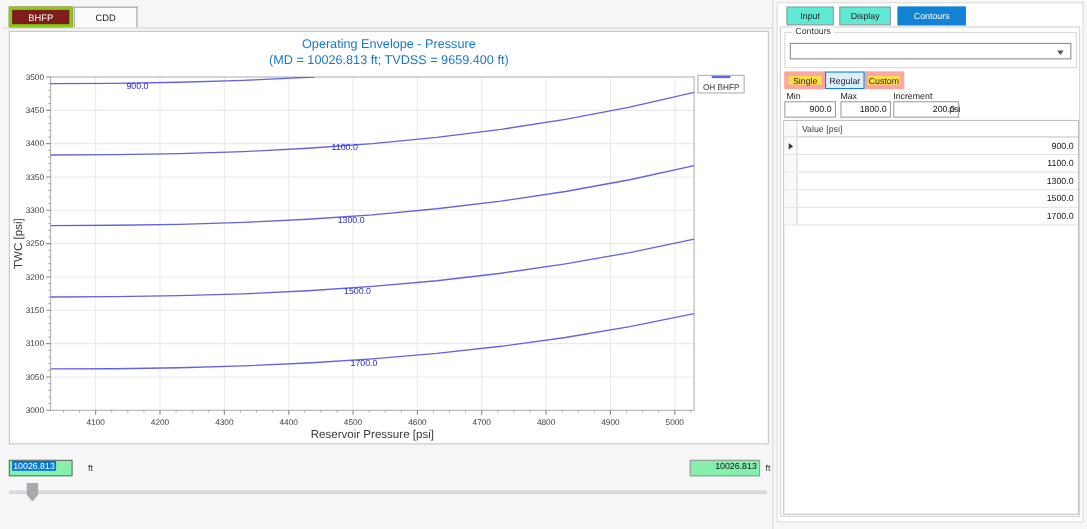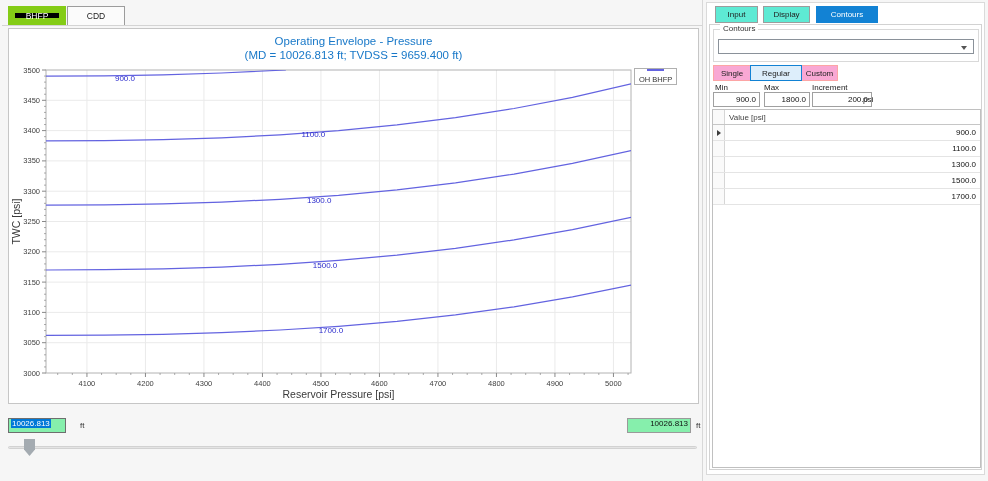--- a/index.html
+++ b/index.html
@@ -2,21 +2,21 @@
 <html><head>
 <meta charset="utf-8">
 <style>
   * { margin:0; padding:0; box-sizing:border-box; }
   html,body { width:988px; height:481px; }
   body { font-family:"Liberation Sans", sans-serif; background:#f6f6f6; position:relative; overflow:hidden; }
   .abs { position:absolute; }
 
   
   .ltab { height:19px; font-size:8.5px; display:flex; align-items:center; justify-content:center; cursor:default; }
-  .ltab.sel { background:#000000; color:#fff; border:7px solid #84cc16; }
+  .ltab.sel { background:#7f1d1d; color:#fff; border:3px solid #84cc16; }
   .ltab.unsel { background:#fbfbfb; color:#222; border:1px solid #9c9c9c; border-bottom:none; }
   .tabstrip-line { height:1px; background:#d4d4d4; }
 
   
   .chart-panel { left:8px; top:28px; width:691px; height:376px; background:#fff; border:1px solid #c6c6c6; }
   .chart-title { width:100%; text-align:center; color:#1878c8; font-size:11.5px; line-height:14px; }
   .legend-box { border:1px solid #b0b0b0; background:#fff; display:flex; align-items:center; padding:0 4px; gap:4px; height:17px;flex-direction:column; }
   .legend-line { width:17px; height:2px; }
   .legend-text { font-size:7.5px; color:#333; }
 
@@ -31,21 +31,21 @@
   
   .right-panel { left:706px; top:2px; width:279px; height:473px; background:#fff; border:1px solid #dadada; }
   .rtab { height:17px; font-size:8px; display:flex; align-items:center; justify-content:center; cursor:default; }
   .rtab.sel { background:#1282d4; color:#fff; border:1px solid #1282d4; }
   .rtab.unsel { background:#5eead4; color:#222; border:1px solid #9c9c9c; }
   .tabpage { left:2px; top:21px; width:273px; height:446px; border:1px solid #d2d2d2; background:#fff; }
   .groupbox { left:3px; top:4px; width:266px; height:33px; border:1px solid #d9d9d9; }
   .groupbox-label { position:absolute; top:-6px; left:6px; background:#fff; padding:0 3px; font-size:8px; color:#333; }
   .combo { position:absolute; left:4px; top:9px; right:4px; height:15px; border:1px solid #8a9199; background:#fff; }
   .combo-chevron { position:absolute; right:6px; top:6px; width:0; height:0; border-left:3.5px solid transparent; border-right:3.5px solid transparent; border-top:4px solid #555; }
-  .modebtn { height:16px; font-size:8px; display:flex; align-items:center; justify-content:center; background:#f9a8d4; border:1px solid #fca5a5; color:#222; margin-right:-1px; }
+  .modebtn { height:16px; font-size:8px; display:flex; align-items:center; justify-content:center; background:#fde047; border:4px solid #fca5a5; color:#222; margin-right:-1px; }
   .modebtn.sel { border:1px solid #1282d4; background:#ddeefb; position:relative; z-index:2; }
   .flabel { font-size:8px; color:#222; }
   .field { height:15px; border:1px solid #a0a0a0; background:#fff; font-size:8px; color:#111; display:flex; align-items:center; justify-content:flex-end; padding:0 3px; }
 
   .grid { left:2px; top:84px; width:269px; height:359px; border:1px solid #c0c0c0; background:#fff; }
   .grid-header { height:15px; border-bottom:1px solid #c6c6c6; display:flex; }
   .grid-gutter { width:12px; border-right:1px solid #d6d6d6; background:#fafafa; position:relative; flex:none; }
   .grid-header-cell { flex:1; font-size:8px; color:#444; display:flex; align-items:center; padding-left:4px; }
   .grid-row { height:16px; border-bottom:1px solid #e4e4e4; display:flex; }
   .grid-cell { flex:1; font-size:8px; color:#111; display:flex; align-items:center; justify-content:flex-end; padding-right:4px; }
@@ -247,21 +247,21 @@
     <div class="abs groupbox">
       <span class="groupbox-label">Contours</span>
       <div class="combo">
         <span style="font-size:8px; color:#111; padding-left:3px;"></span>
         <span class="combo-chevron"></span>
       </div>
     </div>
 
     <div class="abs" style="left:3px; top:40px; display:flex;">
       <div class="modebtn" style="width:38px;">Single</div>
-      <div class="modebtn sel" style="width:52px;">Regular</div>
+      <div class="modebtn sel" style="width:36px;">Regular</div>
       <div class="modebtn" style="width:37px;">Custom</div>
     </div>
 
     <div class="abs flabel" style="left:5px;   top:58px;">Min</div>
     <div class="abs flabel" style="left:54px;  top:58px;">Max</div>
     <div class="abs flabel" style="left:102px; top:58px;">Increment</div>
 
     <div class="abs field" style="left:3px;   top:67px; width:47px;">900.0</div>
     <div class="abs field" style="left:54px;  top:67px; width:46px;">1800.0</div>
     <div class="abs field" style="left:102px; top:67px; width:60px;">200.0</div>

